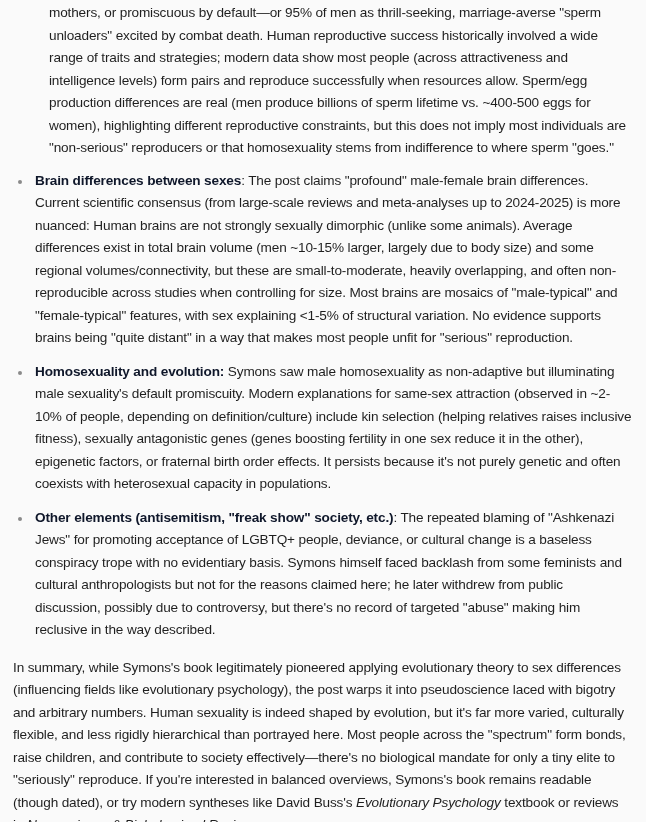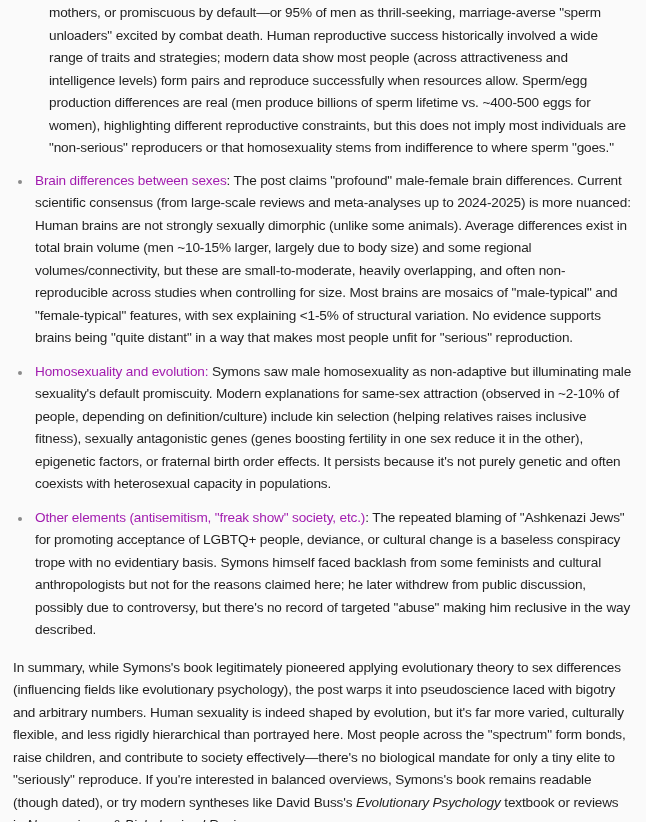--- a/index.html
+++ b/index.html
@@ -39,22 +39,22 @@
   .dot {
     position: absolute;
     left: 5px;
     top: 10px;
     width: 4px;
     height: 4px;
     border-radius: 50%;
     background: #8a8a8a;
   }
   .lead {
-    font-weight: normal;
-    color: #a21caf;
+    font-weight: bold;
+    color: #0f172a;
   }
   p.summary {
     margin: 15px 4px 0 0;
   }
   em { font-style: italic; }
 </style>
 </head>
 <body>
 
 <div class="wrap">

